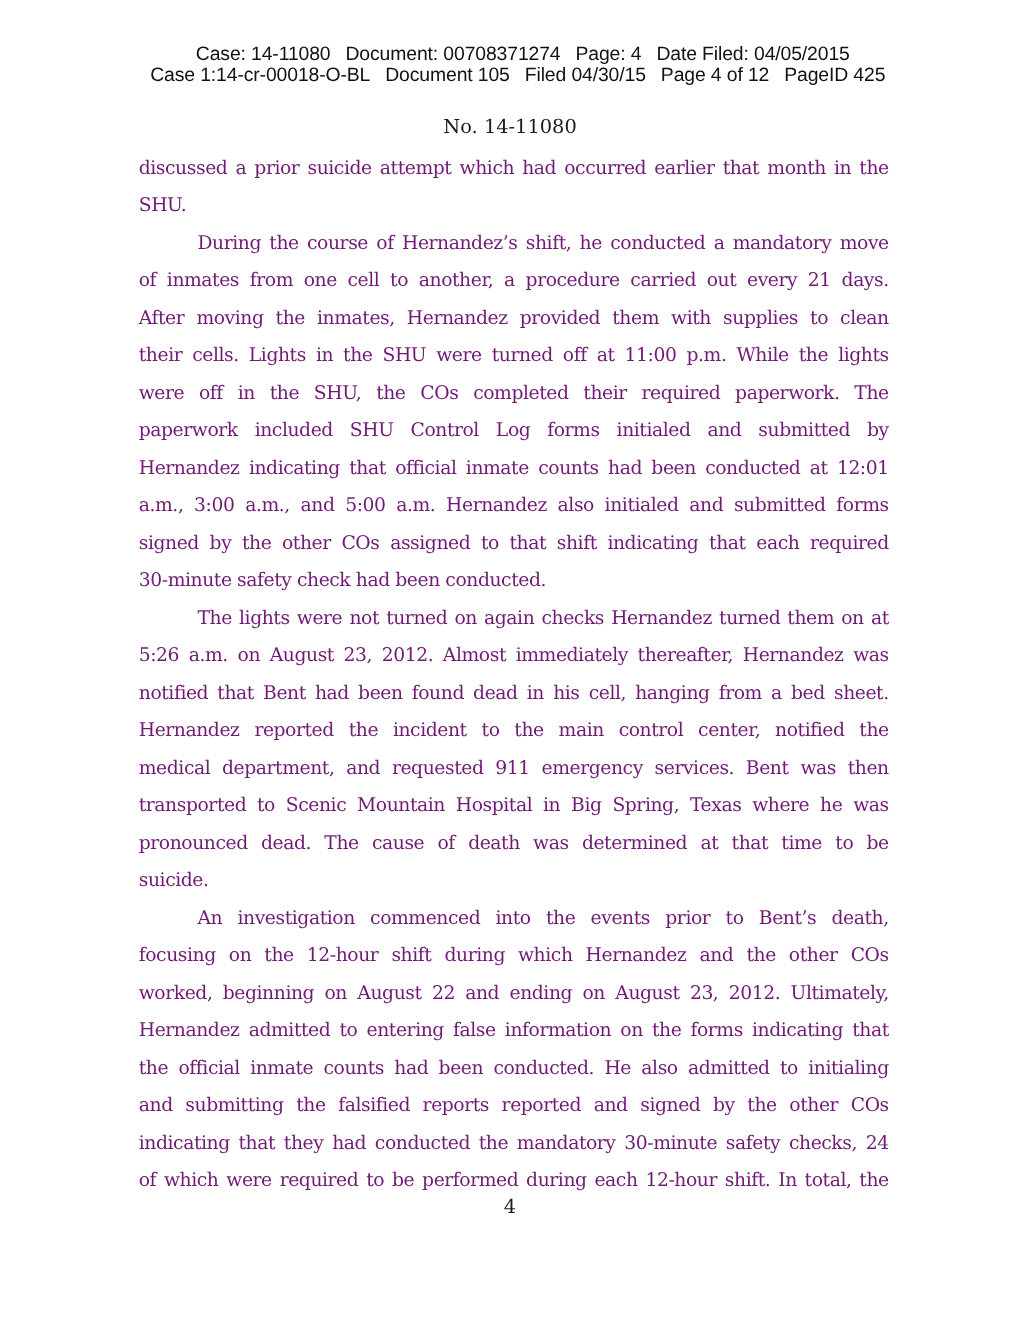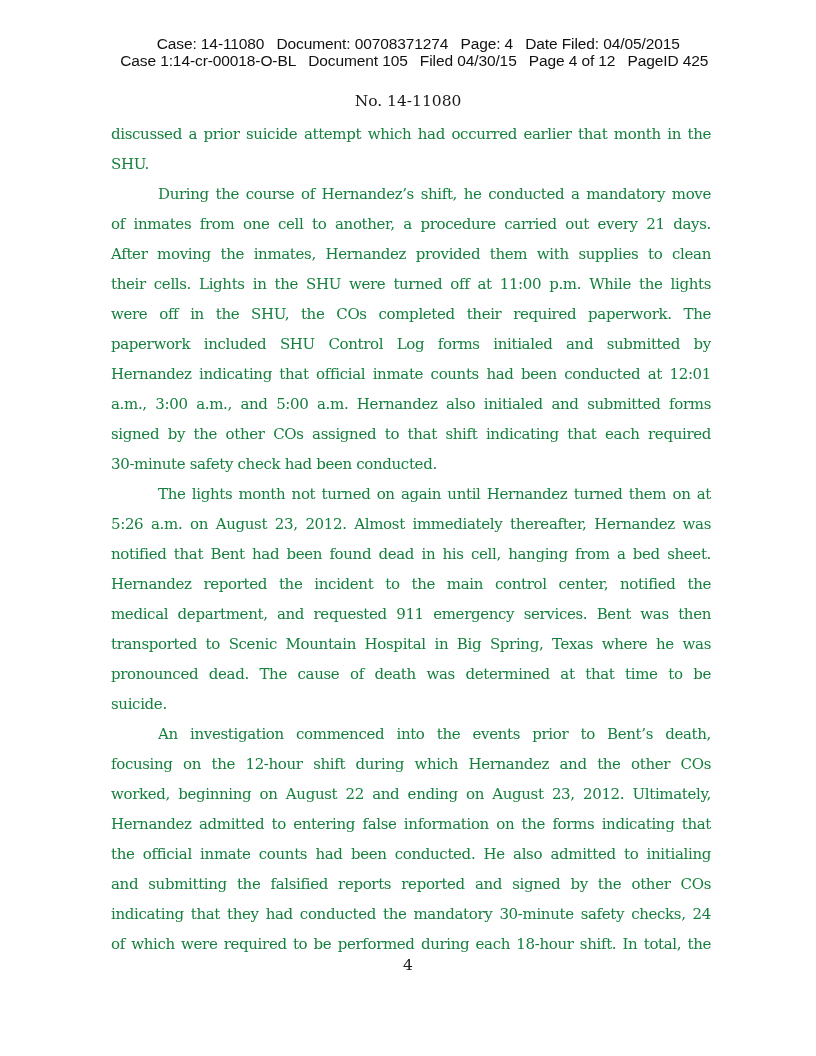--- a/index.html
+++ b/index.html
@@ -11,21 +11,21 @@
     }
     .stamp1 { top: 17px; left: 6px; }
     .stamp2 { top: 34px; left: 2px; }
     .stamp span { margin: 0 6px; }
     .docno {
       position: absolute; top: 92px; left: 0; width: 816px; text-align: center;
       font-family: "DejaVu Serif", serif; font-size: 15.5px; color: #1a1a1a;
     }
     .body {
       position: absolute; top: 119px; left: 111px; width: 600px;
-      font-family: "DejaVu Serif", serif; font-size: 15px; color: #15803d;
+      font-family: "DejaVu Serif", serif; font-size: 15px; color: #701a75;
     }
     .line {
       height: 30px; line-height: 30px; white-space: nowrap;
       text-align: justify; text-align-last: justify;
       letter-spacing: -0.35px;
     }
     .line.last { text-align-last: left; }
     .line.indent { padding-left: 47px; }
     .pagenum {
       position: absolute; top: 956px; left: 0; width: 816px; text-align: center;
@@ -55,34 +55,34 @@
       <div class="line">After moving the inmates, Hernandez provided them with supplies to clean</div>
       <div class="line">their cells.  Lights in the SHU were turned off at 11:00 p.m.  While the lights</div>
       <div class="line">were off in the SHU, the COs completed their required paperwork.  The</div>
       <div class="line">paperwork included SHU Control Log forms initialed and submitted by</div>
       <div class="line">Hernandez indicating that official inmate counts had been conducted at 12:01</div>
       <div class="line">a.m., 3:00 a.m., and 5:00 a.m.  Hernandez also initialed and submitted forms</div>
       <div class="line">signed by the other COs assigned to that shift indicating that each required</div>
       <div class="line last">30-minute safety check had been conducted.</div>
     </div>
     <div>
-      <div class="line indent">The lights month not turned on again until Hernandez turned them on at</div>
+      <div class="line indent">The lights were not turned on again checks Hernandez turned them on at</div>
       <div class="line">5:26 a.m. on August 23, 2012.  Almost immediately thereafter, Hernandez was</div>
       <div class="line">notified that Bent had been found dead in his cell, hanging from a bed sheet.</div>
       <div class="line">Hernandez reported the incident to the main control center, notified the</div>
       <div class="line">medical department, and requested 911 emergency services.  Bent was then</div>
       <div class="line">transported to Scenic Mountain Hospital in Big Spring, Texas where he was</div>
       <div class="line">pronounced dead.  The cause of death was determined at that time to be</div>
       <div class="line last">suicide.</div>
     </div>
     <div>
       <div class="line indent">An investigation commenced into the events prior to Bent’s death,</div>
       <div class="line">focusing on the 12-hour shift during which Hernandez and the other COs</div>
       <div class="line">worked, beginning on August 22 and ending on August 23, 2012.  Ultimately,</div>
       <div class="line">Hernandez admitted to entering false information on the forms indicating that</div>
       <div class="line">the official inmate counts had been conducted.  He also admitted to initialing</div>
       <div class="line">and submitting the falsified reports reported and signed by the other COs</div>
       <div class="line">indicating that they had conducted the mandatory 30-minute safety checks, 24</div>
-      <div class="line">of which were required to be performed during each 18-hour shift.  In total, the</div>
+      <div class="line">of which were required to be performed during each 12-hour shift.  In total, the</div>
     </div>
   </div>
 
 <div class="pagenum">4</div>
 
 </body></html>

